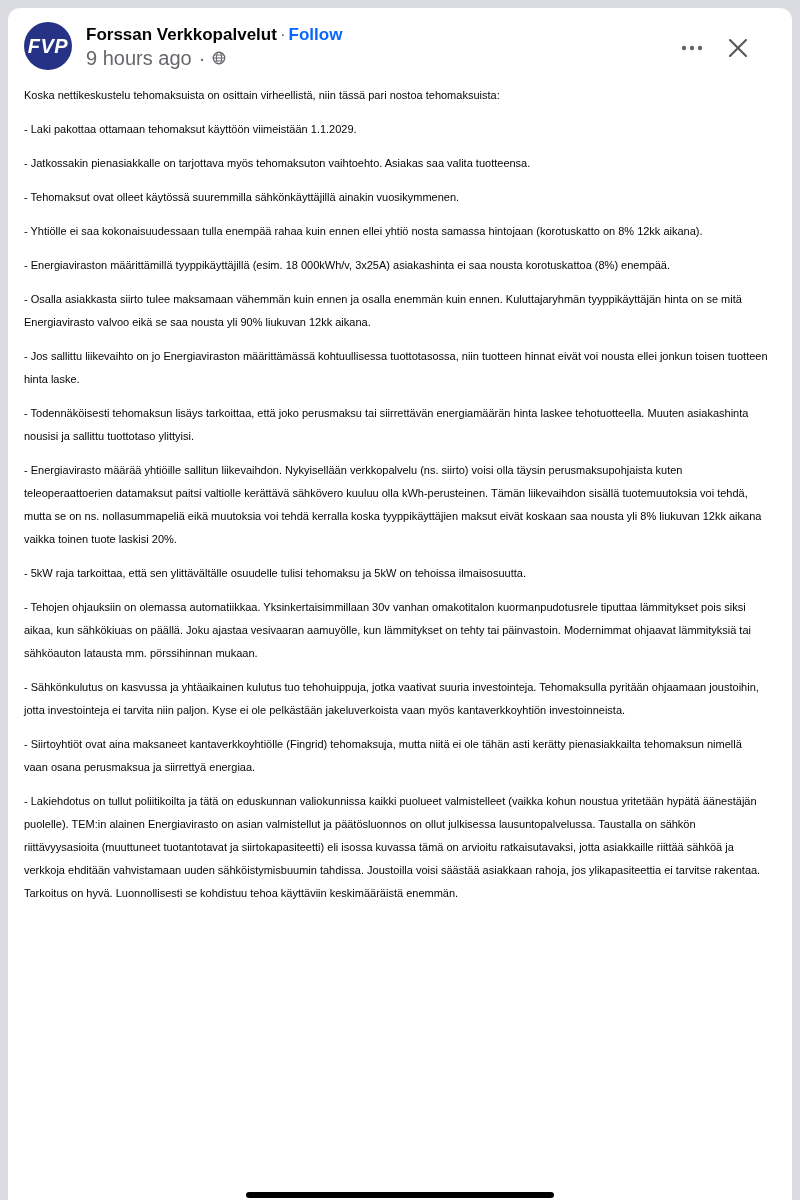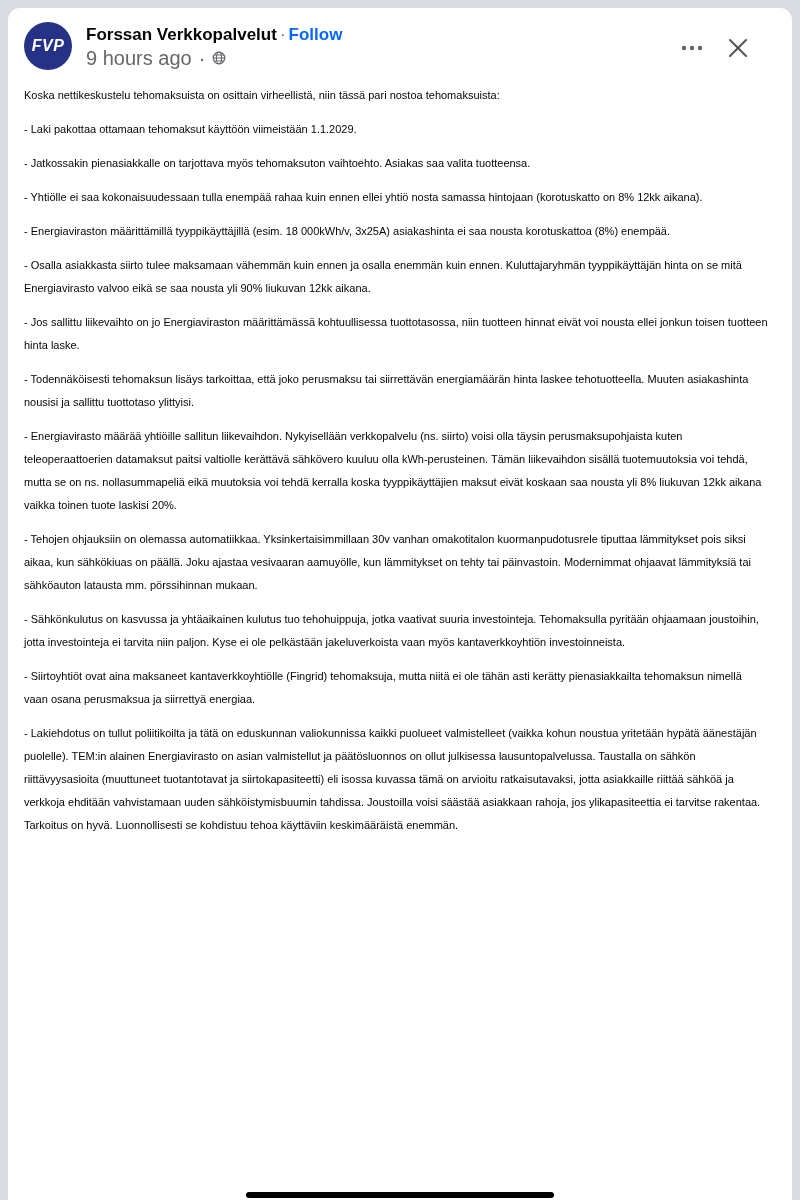--- a/index.html
+++ b/index.html
@@ -25,21 +25,21 @@
   }
   .avatar {
     width: 48px; height: 48px;
     border-radius: 50%;
     background: #253285;
     color: #ffffff;
     display: flex;
     align-items: center;
     justify-content: center;
     font-weight: 700;
-    font-size: 16px;
+    font-size: 20px;
     letter-spacing: 0.5px;
     flex: 0 0 auto;
     font-style: italic;
   }
   .header-text {
     margin-left: 14px;
     flex: 1 1 auto;
     padding-top: 2px;
   }
   .name-row {
@@ -131,26 +131,28 @@
           <line x1="20" y1="4" x2="4" y2="20" stroke="#55585c" stroke-width="2.1" stroke-linecap="round"></line>
         </svg>
       </span>
     </div>
   </div>
 
   <div class="post-body">
     <p>Koska nettikeskustelu tehomaksuista on osittain virheellistä, niin tässä pari nostoa tehomaksuista:</p>
     <p>- Laki pakottaa ottamaan tehomaksut käyttöön viimeistään 1.1.2029.</p>
     <p>- Jatkossakin pienasiakkalle on tarjottava myös tehomaksuton vaihtoehto. Asiakas saa valita tuotteensa.</p>
+    <p>- Tehomaksut ovat olleet käytössä suuremmilla sähkönkäyttäjillä ainakin vuosikymmenen.</p>
     <p>- Yhtiölle ei saa kokonaisuudessaan tulla enempää rahaa kuin ennen ellei yhtiö nosta samassa hintojaan (korotuskatto on 8% 12kk aikana).</p>
     <p>- Energiaviraston määrittämillä tyyppikäyttäjillä (esim. 18 000kWh/v, 3x25A) asiakashinta ei saa nousta korotuskattoa (8%) enempää.</p>
     <p>- Osalla asiakkasta siirto tulee maksamaan vähemmän kuin ennen ja osalla enemmän kuin ennen. Kuluttajaryhmän tyyppikäyttäjän hinta on se mitä Energiavirasto valvoo eikä se saa nousta yli 90% liukuvan 12kk aikana.</p>
     <p>- Jos sallittu liikevaihto on jo Energiaviraston määrittämässä kohtuullisessa tuottotasossa, niin tuotteen hinnat eivät voi nousta ellei jonkun toisen tuotteen hinta laske.</p>
     <p>- Todennäköisesti tehomaksun lisäys tarkoittaa, että joko perusmaksu tai siirrettävän energiamäärän hinta laskee tehotuotteella. Muuten asiakashinta nousisi ja sallittu tuottotaso ylittyisi.</p>
     <p>- Energiavirasto määrää yhtiöille sallitun liikevaihdon. Nykyisellään verkkopalvelu (ns. siirto) voisi olla täysin perusmaksupohjaista kuten teleoperaattoerien datamaksut paitsi valtiolle kerättävä sähkövero kuuluu olla kWh-perusteinen. Tämän liikevaihdon sisällä tuotemuutoksia voi tehdä, mutta se on ns. nollasummapeliä eikä muutoksia voi tehdä kerralla koska tyyppikäyttäjien maksut eivät koskaan saa nousta yli 8% liukuvan 12kk aikana vaikka toinen tuote laskisi 20%.</p>
+    <p>- 5kW raja tarkoittaa, että sen ylittävältälle osuudelle tulisi tehomaksu ja 5kW on tehoissa ilmaisosuutta.</p>
     <p>- Tehojen ohjauksiin on olemassa automatiikkaa. Yksinkertaisimmillaan 30v vanhan omakotitalon kuormanpudotusrele tiputtaa lämmitykset pois siksi aikaa, kun sähkökiuas on päällä. Joku ajastaa vesivaaran aamuyölle, kun lämmitykset on tehty tai päinvastoin. Modernimmat ohjaavat lämmityksiä tai sähköauton latausta mm. pörssihinnan mukaan.</p>
     <p>- Sähkönkulutus on kasvussa ja yhtäaikainen kulutus tuo tehohuippuja, jotka vaativat suuria investointeja. Tehomaksulla pyritään ohjaamaan joustoihin, jotta investointeja ei tarvita niin paljon. Kyse ei ole pelkästään jakeluverkoista vaan myös kantaverkkoyhtiön investoinneista.</p>
     <p>- Siirtoyhtiöt ovat aina maksaneet kantaverkkoyhtiölle (Fingrid) tehomaksuja, mutta niitä ei ole tähän asti kerätty pienasiakkailta tehomaksun nimellä vaan osana perusmaksua ja siirrettyä energiaa.</p>
     <p>- Lakiehdotus on tullut poliitikoilta ja tätä on eduskunnan valiokunnissa kaikki puolueet valmistelleet (vaikka kohun noustua yritetään hypätä äänestäjän puolelle). TEM:in alainen Energiavirasto on asian valmistellut ja päätösluonnos on ollut julkisessa lausuntopalvelussa. Taustalla on sähkön riittävyysasioita (muuttuneet tuotantotavat ja siirtokapasiteetti) eli isossa kuvassa tämä on arvioitu ratkaisutavaksi, jotta asiakkaille riittää sähköä ja verkkoja ehditään vahvistamaan uuden sähköistymisbuumin tahdissa. Joustoilla voisi säästää asiakkaan rahoja, jos ylikapasiteettia ei tarvitse rakentaa. Tarkoitus on hyvä. Luonnollisesti se kohdistuu tehoa käyttäviin keskimääräistä enemmän.</p>
 
   </div>
 
 </div>
 
 <div class="home-indicator"></div>

